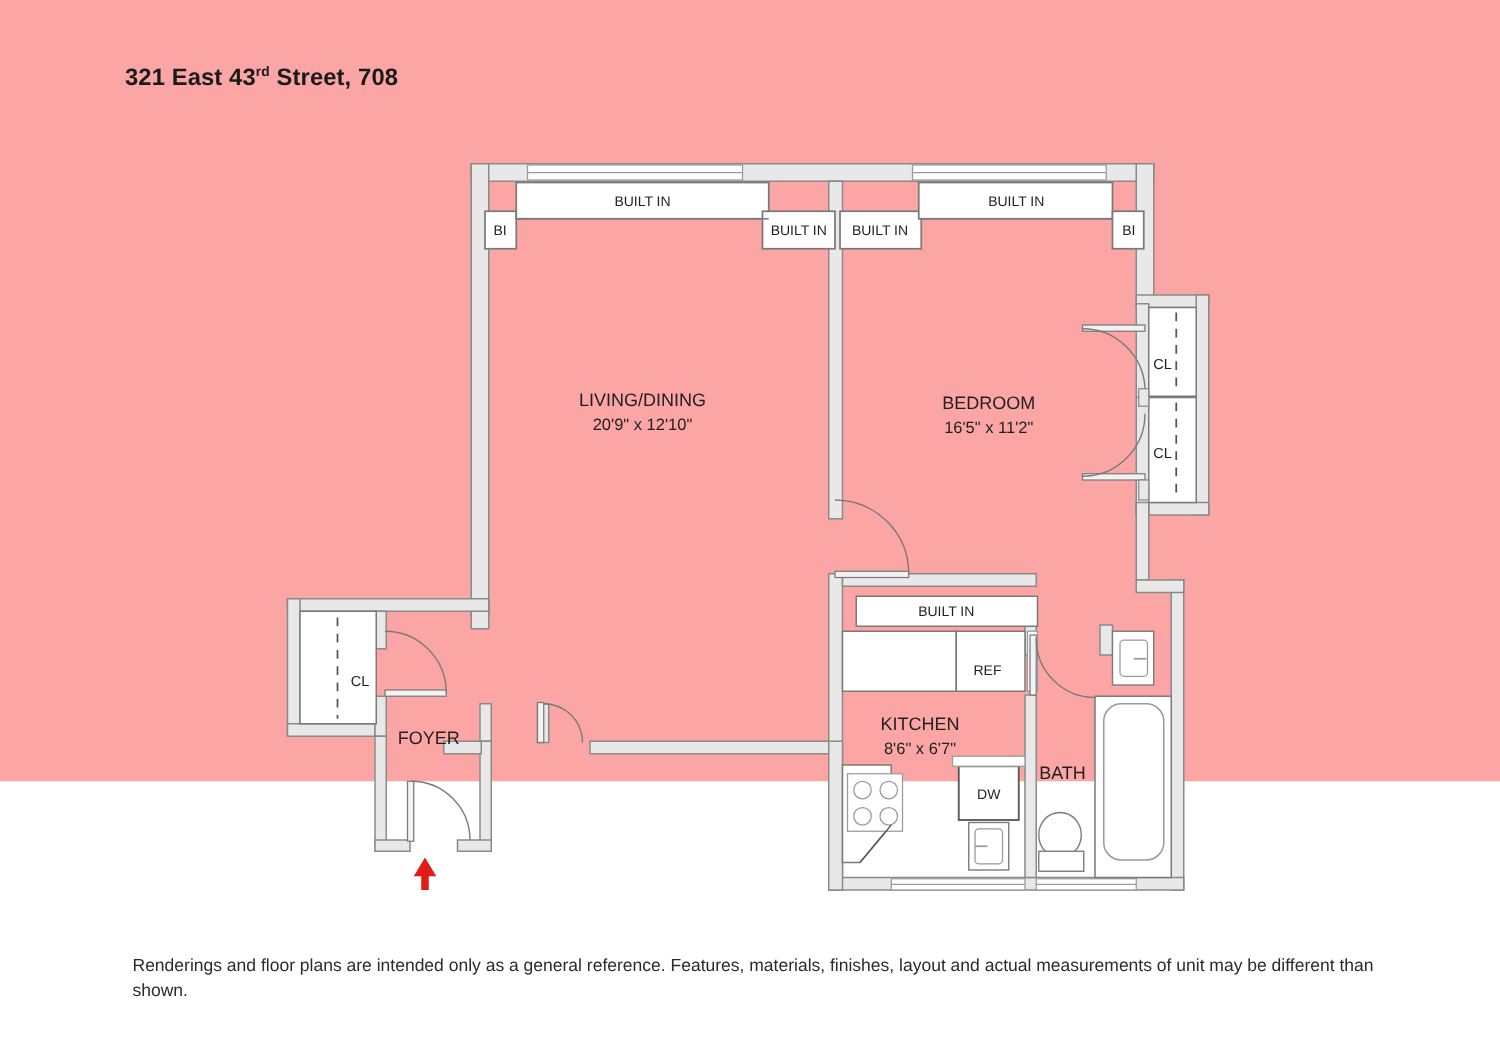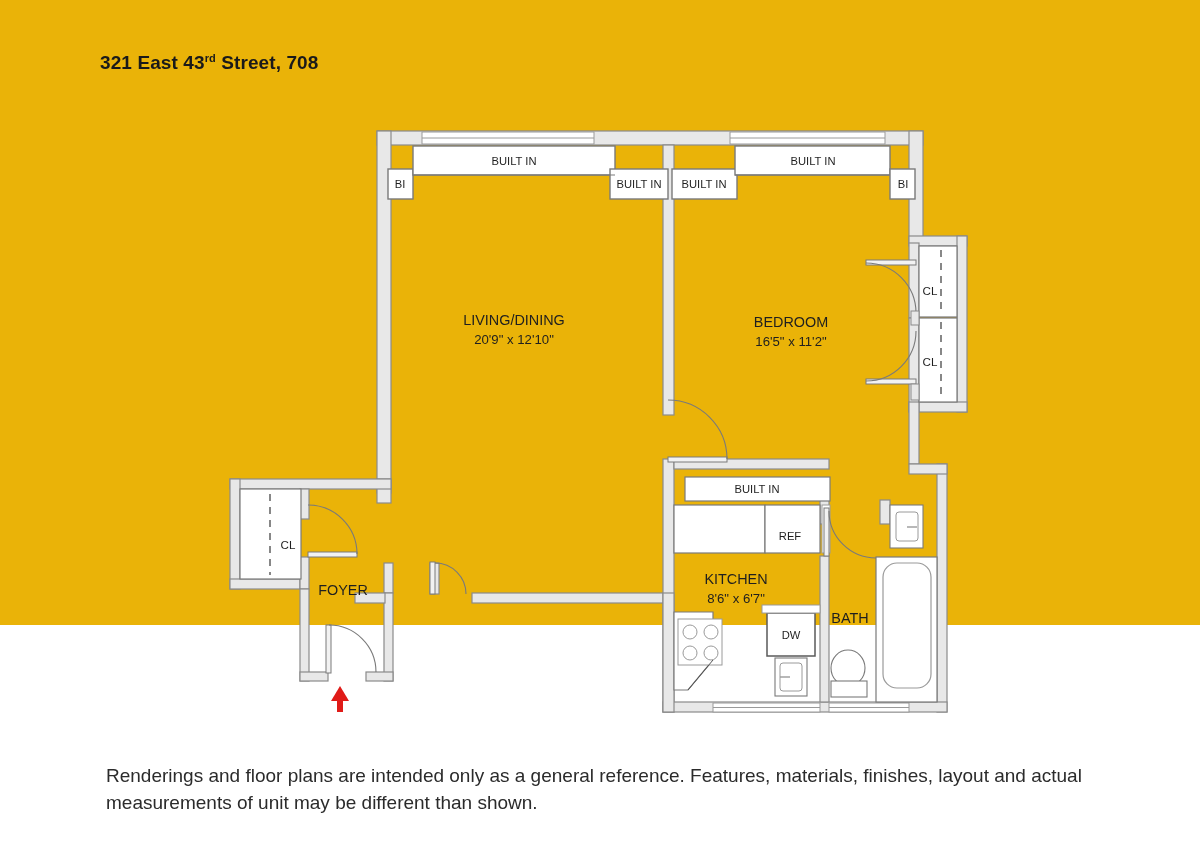--- a/index.html
+++ b/index.html
@@ -7,21 +7,21 @@
     margin: 0; padding: 0;
     width: 1200px; height: 848px;
     background: #ffffff;
     font-family: "Liberation Sans", sans-serif;
     overflow: hidden;
   }
   #page {
     position: relative;
     width: 1200px;
     height: 625px;
-    background: #eab308;
+    background: #fca5a5;
   }
   #title {
     position: absolute;
     left: 100px;
     top: 52px;
     font-size: 19px;
     font-weight: bold;
     color: #1a1a1a;
     letter-spacing: 0.1px;
     white-space: nowrap;
@@ -36,21 +36,21 @@
     left: 0;
     top: 0;
     width: 1200px;
     height: 848px;
   }
   #footer {
     position: absolute;
     left: 106px;
     top: 763px;
     width: 1034px;
-    font-size: 19px;
+    font-size: 14px;
     line-height: 1.42;
     color: #2b2b2b;
   }
   svg { display: block; }
   .rmlabel {
     font-family: "Liberation Sans", sans-serif;
     font-size: 14.4px;
     fill: #1f1f1f;
     text-anchor: middle;
   }

